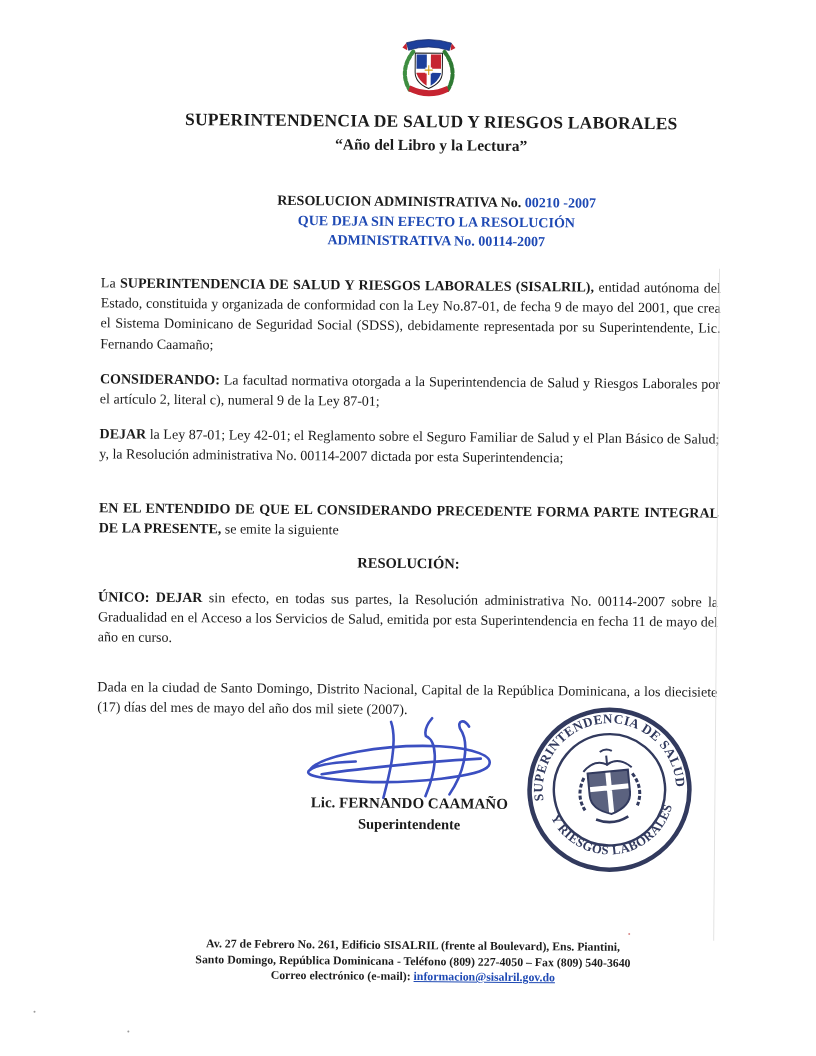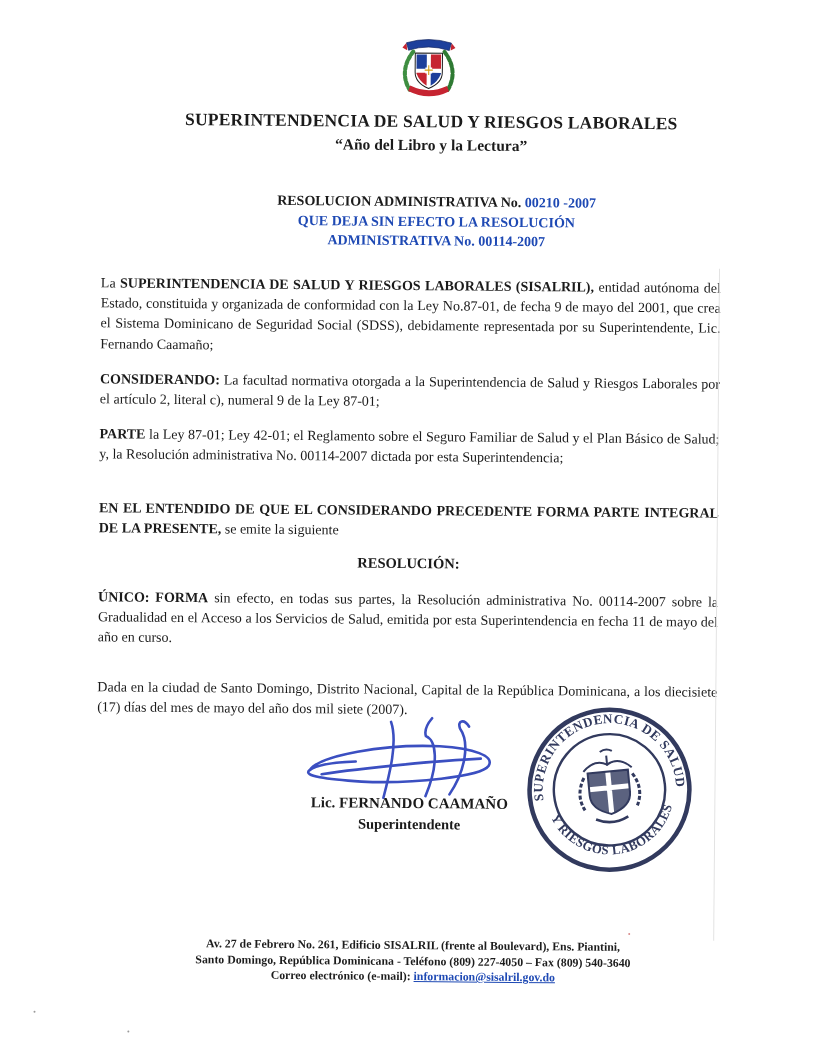--- a/index.html
+++ b/index.html
@@ -85,27 +85,27 @@
     <div class="res-title">
       <div><span>RESOLUCION ADMINISTRATIVA No.</span> <span class="blue">00210 -2007</span></div>
       <div class="blue">QUE DEJA SIN EFECTO LA RESOLUCIÓN</div>
       <div class="blue">ADMINISTRATIVA No. 00114-2007</div>
     </div>
 
     <p class="para p1"><span>La </span><b>SUPERINTENDENCIA DE SALUD Y RIESGOS LABORALES (SISALRIL),</b><span> entidad autónoma del Estado, constituida y organizada de conformidad con la Ley No.87-01, de fecha 9 de mayo del 2001, que crea el Sistema Dominicano de Seguridad Social (SDSS), debidamente representada por su Superintendente, Lic. Fernando Caamaño;</span></p>
 
     <p class="para p2"><b>CONSIDERANDO:</b><span> La facultad normativa otorgada a la Superintendencia de Salud y Riesgos Laborales por el artículo 2, literal c), numeral 9 de la Ley 87-01;</span></p>
 
-    <p class="para p3"><b>PARTE</b><span> la Ley 87-01; Ley 42-01; el Reglamento sobre el Seguro Familiar de Salud y el Plan Básico de Salud; y, la Resolución administrativa No. 00114-2007 dictada por esta Superintendencia;</span></p>
+    <p class="para p3"><b>DEJAR</b><span> la Ley 87-01; Ley 42-01; el Reglamento sobre el Seguro Familiar de Salud y el Plan Básico de Salud; y, la Resolución administrativa No. 00114-2007 dictada por esta Superintendencia;</span></p>
 
     <p class="para p4"><b>EN EL ENTENDIDO DE QUE EL CONSIDERANDO PRECEDENTE FORMA PARTE INTEGRAL DE LA PRESENTE,</b><span> se emite la siguiente</span></p>
 
     <div class="res-heading">RESOLUCIÓN:</div>
 
-    <p class="para p5"><b>ÚNICO: FORMA</b><span> sin efecto, en todas sus partes, la Resolución administrativa No. 00114-2007 sobre la Gradualidad en el Acceso a los Servicios de Salud, emitida por esta Superintendencia en fecha 11 de mayo del año en curso.</span></p>
+    <p class="para p5"><b>ÚNICO: DEJAR</b><span> sin efecto, en todas sus partes, la Resolución administrativa No. 00114-2007 sobre la Gradualidad en el Acceso a los Servicios de Salud, emitida por esta Superintendencia en fecha 11 de mayo del año en curso.</span></p>
 
     <p class="para p6">Dada en la ciudad de Santo Domingo, Distrito Nacional, Capital de la República Dominicana, a los diecisiete (17) días del mes de mayo del año dos mil siete (2007).</p>
 
     <svg class="sig-svg" viewBox="0 0 218 90" aria-hidden="true">
       <g fill="none" stroke="#3b4fc1" stroke-width="2.6" stroke-linecap="round">
         <path d="M 16,57 C 26,42 90,30 146,32 C 180,34 201,41 195,51 C 188,62 118,70 68,68 C 34,66 8,63 16,57 C 22,52 40,49 62,48"></path>
         <path d="M 28,61 C 70,54 150,46 187,44"></path>
         <path d="M 97,8 C 104,28 96,60 90,84"></path>
         <path d="M 138,4 C 133,10 130,16 132,22 C 142,26 146,48 132,82"></path>
         <path d="M 175,12 C 170,4 163,6 166,14 C 176,28 172,56 156,80"></path>

